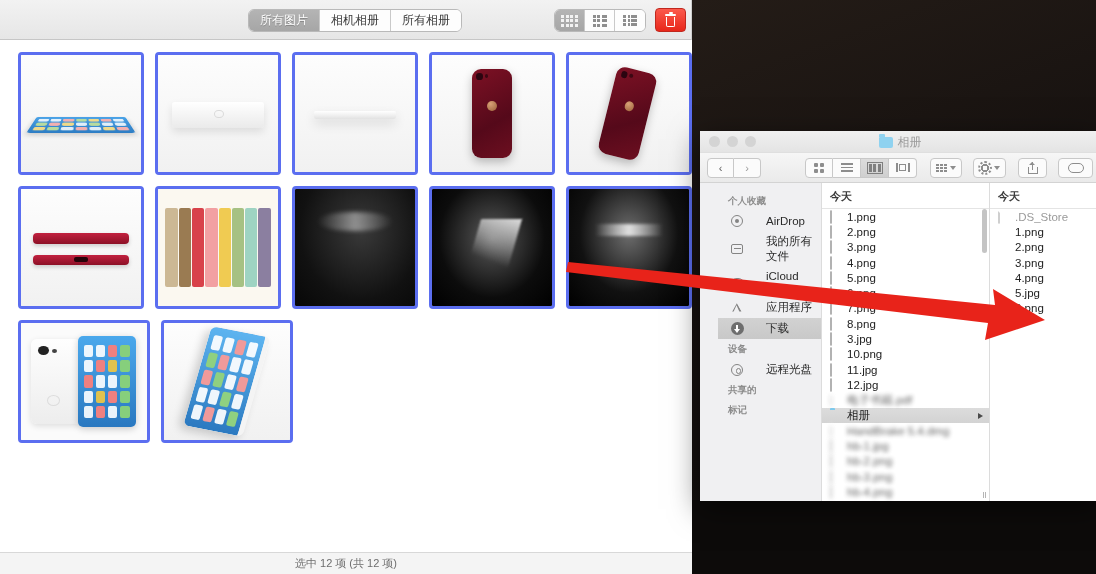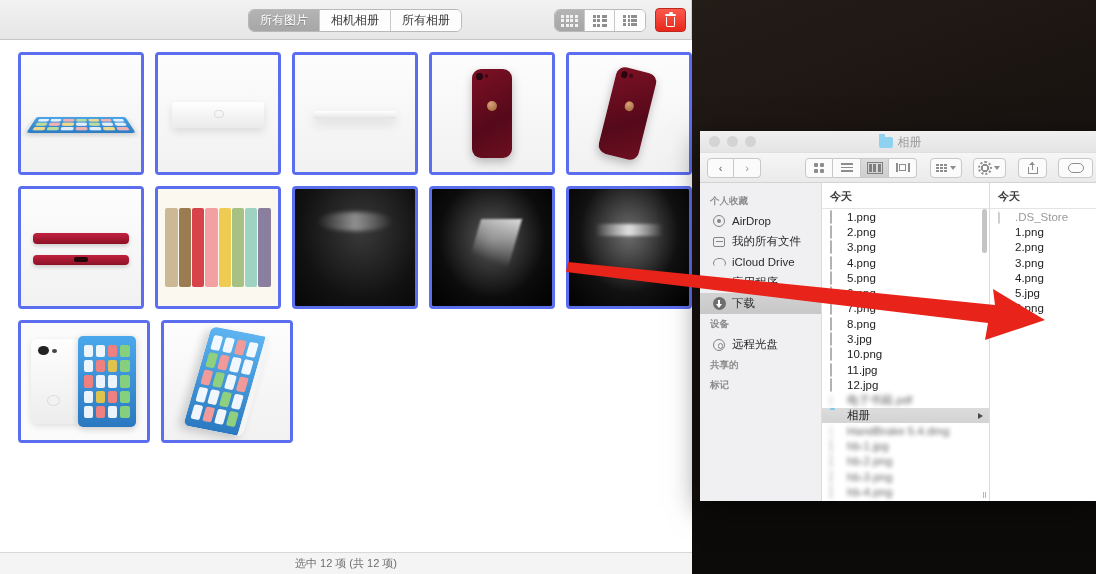--- a/index.html
+++ b/index.html
@@ -294,24 +294,24 @@
   .share-ico { position:relative; width:10px; height:12px; }
   .share-ico .box { position:absolute; bottom:0; left:0; width:10px; height:7px; border:1.3px solid #8d8d8d; border-top:none; }
   .share-ico .arr { position:absolute; top:0; left:4px; width:1.4px; height:8px; background:#8d8d8d; }
   .share-ico .arr:before { content:""; position:absolute; top:0; left:-2.4px; width:0;height:0;
     border-left:3px solid transparent;border-right:3px solid transparent;border-bottom:3.4px solid #8d8d8d; }
   .tag-ico { width:16px; height:10px; border:1.3px solid #8d8d8d; border-radius:5px; }
 
   .finder-body { display:flex; height: 318px; background:#fff; }
   .fsidebar {
     width: 122px; background:#f0f0f2; border-right:1px solid #dcdcdc;
-    padding-top: 8px; font-size:11.5px;
+    padding-top: 8px; font-size:11.5px;padding-left:18px;
   }
   .sb-head { font-size:9.5px; color:#8b8b8b; padding:4px 0 3px 10px; font-weight:bold; }
-  .sb-item { display:flex; align-items:center; gap:6px; padding:3px 0 3px 12px; color:#2b2b2b; font-size:11.5px; }
+  .sb-item { display:flex; align-items:center; gap:22px; padding:3px 0 3px 12px; color:#2b2b2b; font-size:11.5px; }
   .sb-item.active { background: linear-gradient(#d2d2d2,#c8c8c8); }
   .sb-ico { width:14px; height:14px; display:flex; align-items:center; justify-content:center; flex:0 0 14px; }
   .ic-airdrop { width:12px;height:12px;border-radius:50%;border:1.3px solid #848484; position:relative; }
   .ic-airdrop:before { content:""; position:absolute; left:3.2px; top:3.2px; width:4px;height:4px;border-radius:50%;background:#848484; }
   .ic-allfiles { width:12px;height:10px;border:1.3px solid #848484;border-radius:2px; position:relative; }
   .ic-allfiles:before { content:""; position:absolute; left:1.5px; top:3px; width:7px;height:1.2px;background:#848484; }
   .ic-cloud { width:13px;height:8px;background:transparent;border:1.3px solid #848484;border-radius:7px 7px 3px 3px; border-bottom:none; }
   .ic-apps { width:13px;height:12px; position:relative; }
   .ic-apps:before{content:"";position:absolute;left:1px;top:1px;width:0;height:0;border-left:5px solid transparent;border-right:5px solid transparent;border-bottom:9px solid transparent;border-bottom-color:#848484;clip-path:polygon(0 100%,50% 0,100% 100%,78% 100%,50% 30%,22% 100%);}
   .ic-desktop { width:13px;height:10px;border:1.3px solid #848484;border-radius:1px; position:relative; }

